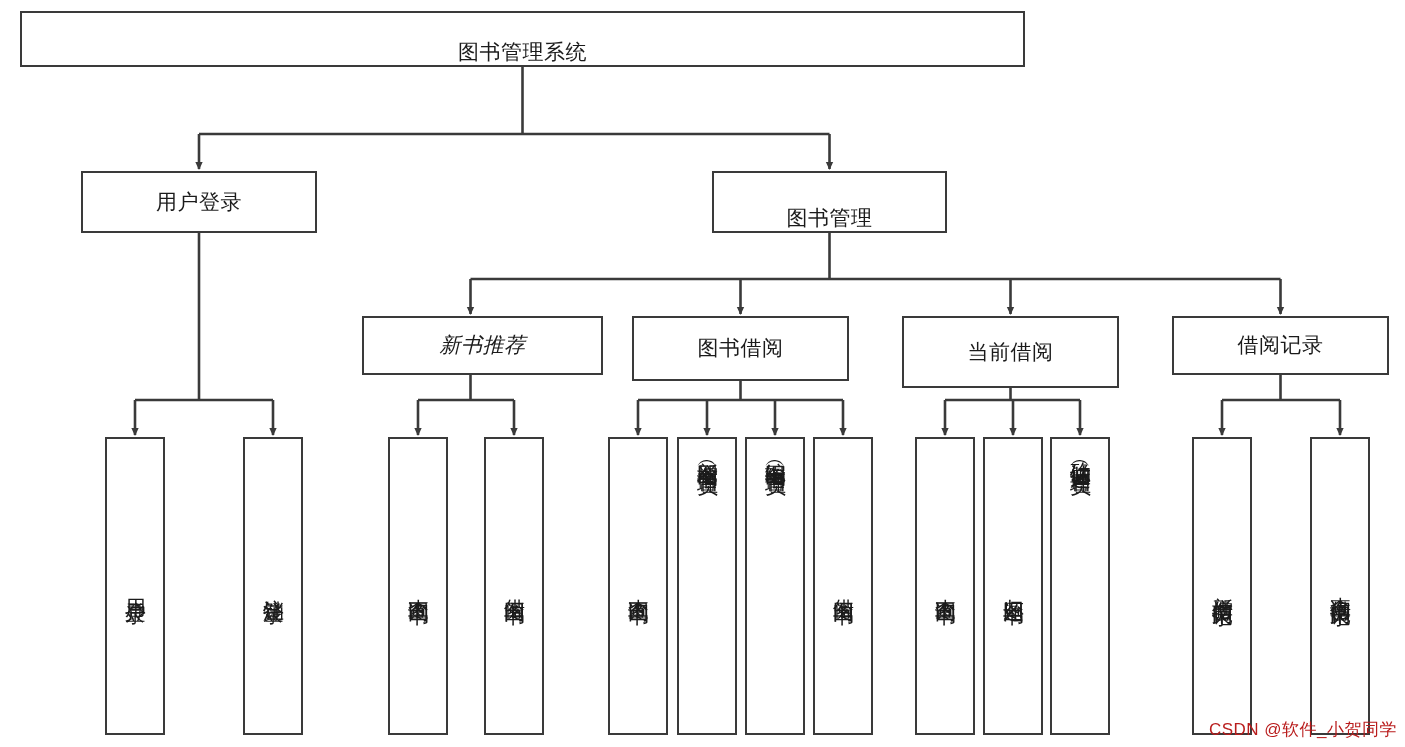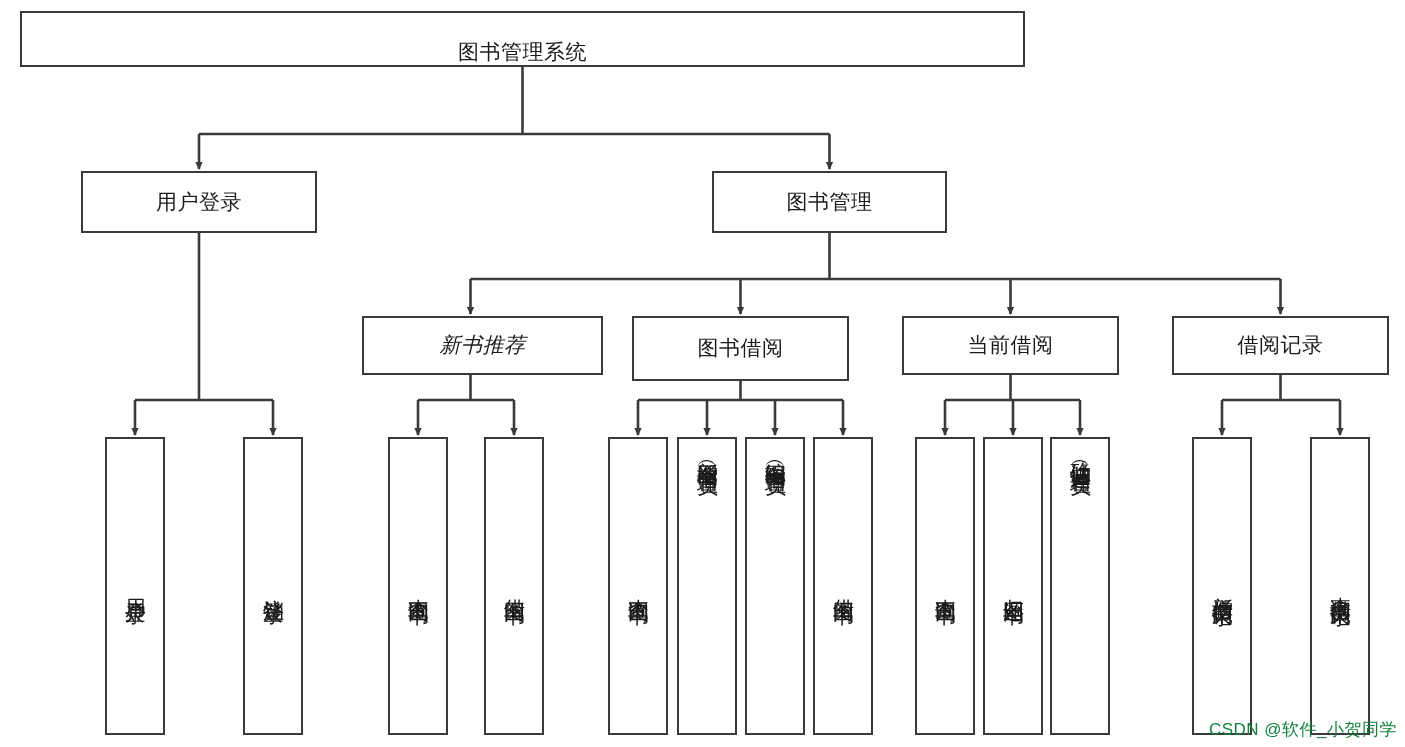--- a/index.html
+++ b/index.html
@@ -58,21 +58,21 @@
   }
   .node.vert.center {
     align-items: center;
     padding-top: 0;
   }
   #watermark {
     position: absolute;
     right: 8px;
     bottom: 6px;
     font-size: 17px;
-    color: #15803d;
+    color: #b91c1c;
     letter-spacing: 0.5px;
     z-index: 5;
     white-space: pre;
   }
 </style>
 </head>
 <body>
 
 <div id="canvas">
 
@@ -119,30 +119,30 @@
       </g>
   </svg>
 
   <div id="nodes">
       <div class="node horiz" style="left: 20px; top: 11px; width: 1005px; height: 56px; align-items: flex-end;">
         <span class="label">图书管理系统</span>
       </div>
       <div class="node horiz" style="left: 81px; top: 171px; width: 236px; height: 62px;">
         <span class="label">用户登录</span>
       </div>
-      <div class="node horiz" style="left: 712px; top: 171px; width: 235px; height: 62px;">
+      <div class="node horiz" style="left: 712px; top: 171px; width: 235px; height: 62px; align-items: flex-end;">
         <span class="label">图书管理</span>
       </div>
       <div class="node horiz" style="left: 362px; top: 316px; width: 241px; height: 59px; font-style: italic;">
         <span class="label">新书推荐</span>
       </div>
       <div class="node horiz" style="left: 632px; top: 316px; width: 217px; height: 65px;">
         <span class="label">图书借阅</span>
       </div>
-      <div class="node horiz" style="left: 902px; top: 316px; width: 217px; height: 59px;">
+      <div class="node horiz" style="left: 902px; top: 316px; width: 217px; height: 72px;">
         <span class="label">当前借阅</span>
       </div>
       <div class="node horiz" style="left: 1172px; top: 316px; width: 217px; height: 59px;">
         <span class="label">借阅记录</span>
       </div>
       <div class="node vert center" style="left: 105px; top: 437px; width: 60px; height: 298px;">
         <span class="label">用户登录</span>
       </div>
       <div class="node vert center" style="left: 243px; top: 437px; width: 60px; height: 298px;">
         <span class="label">注销登录</span>

